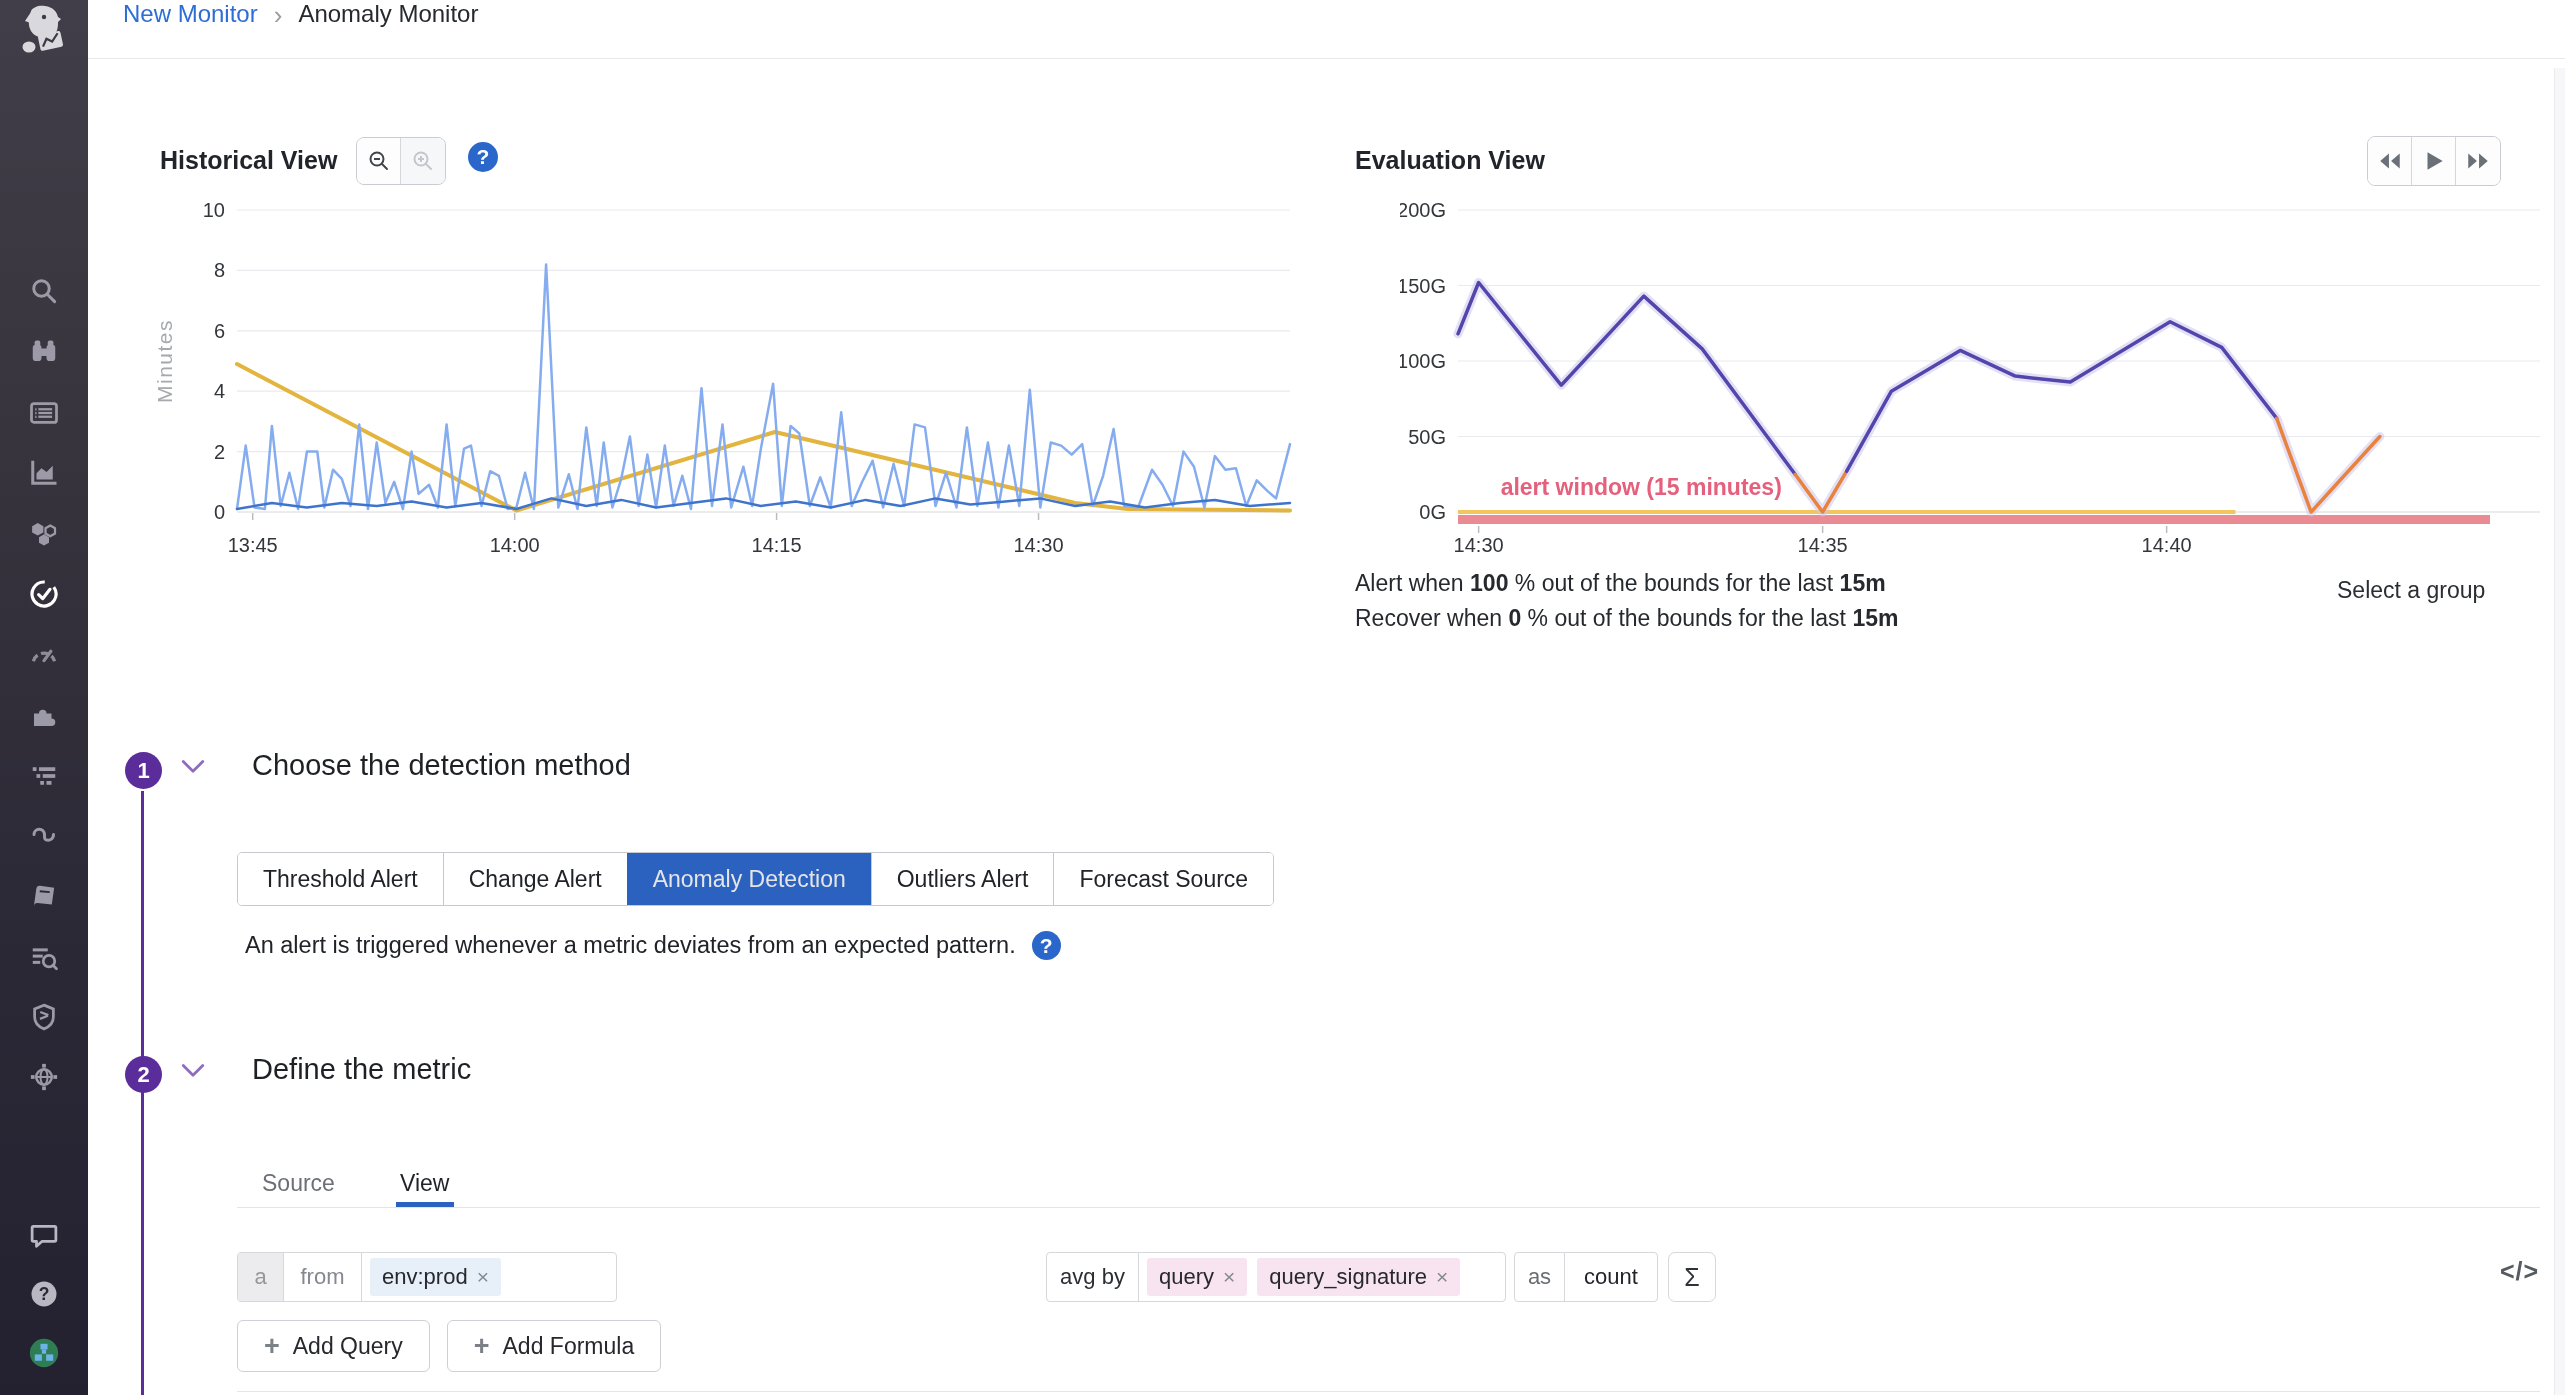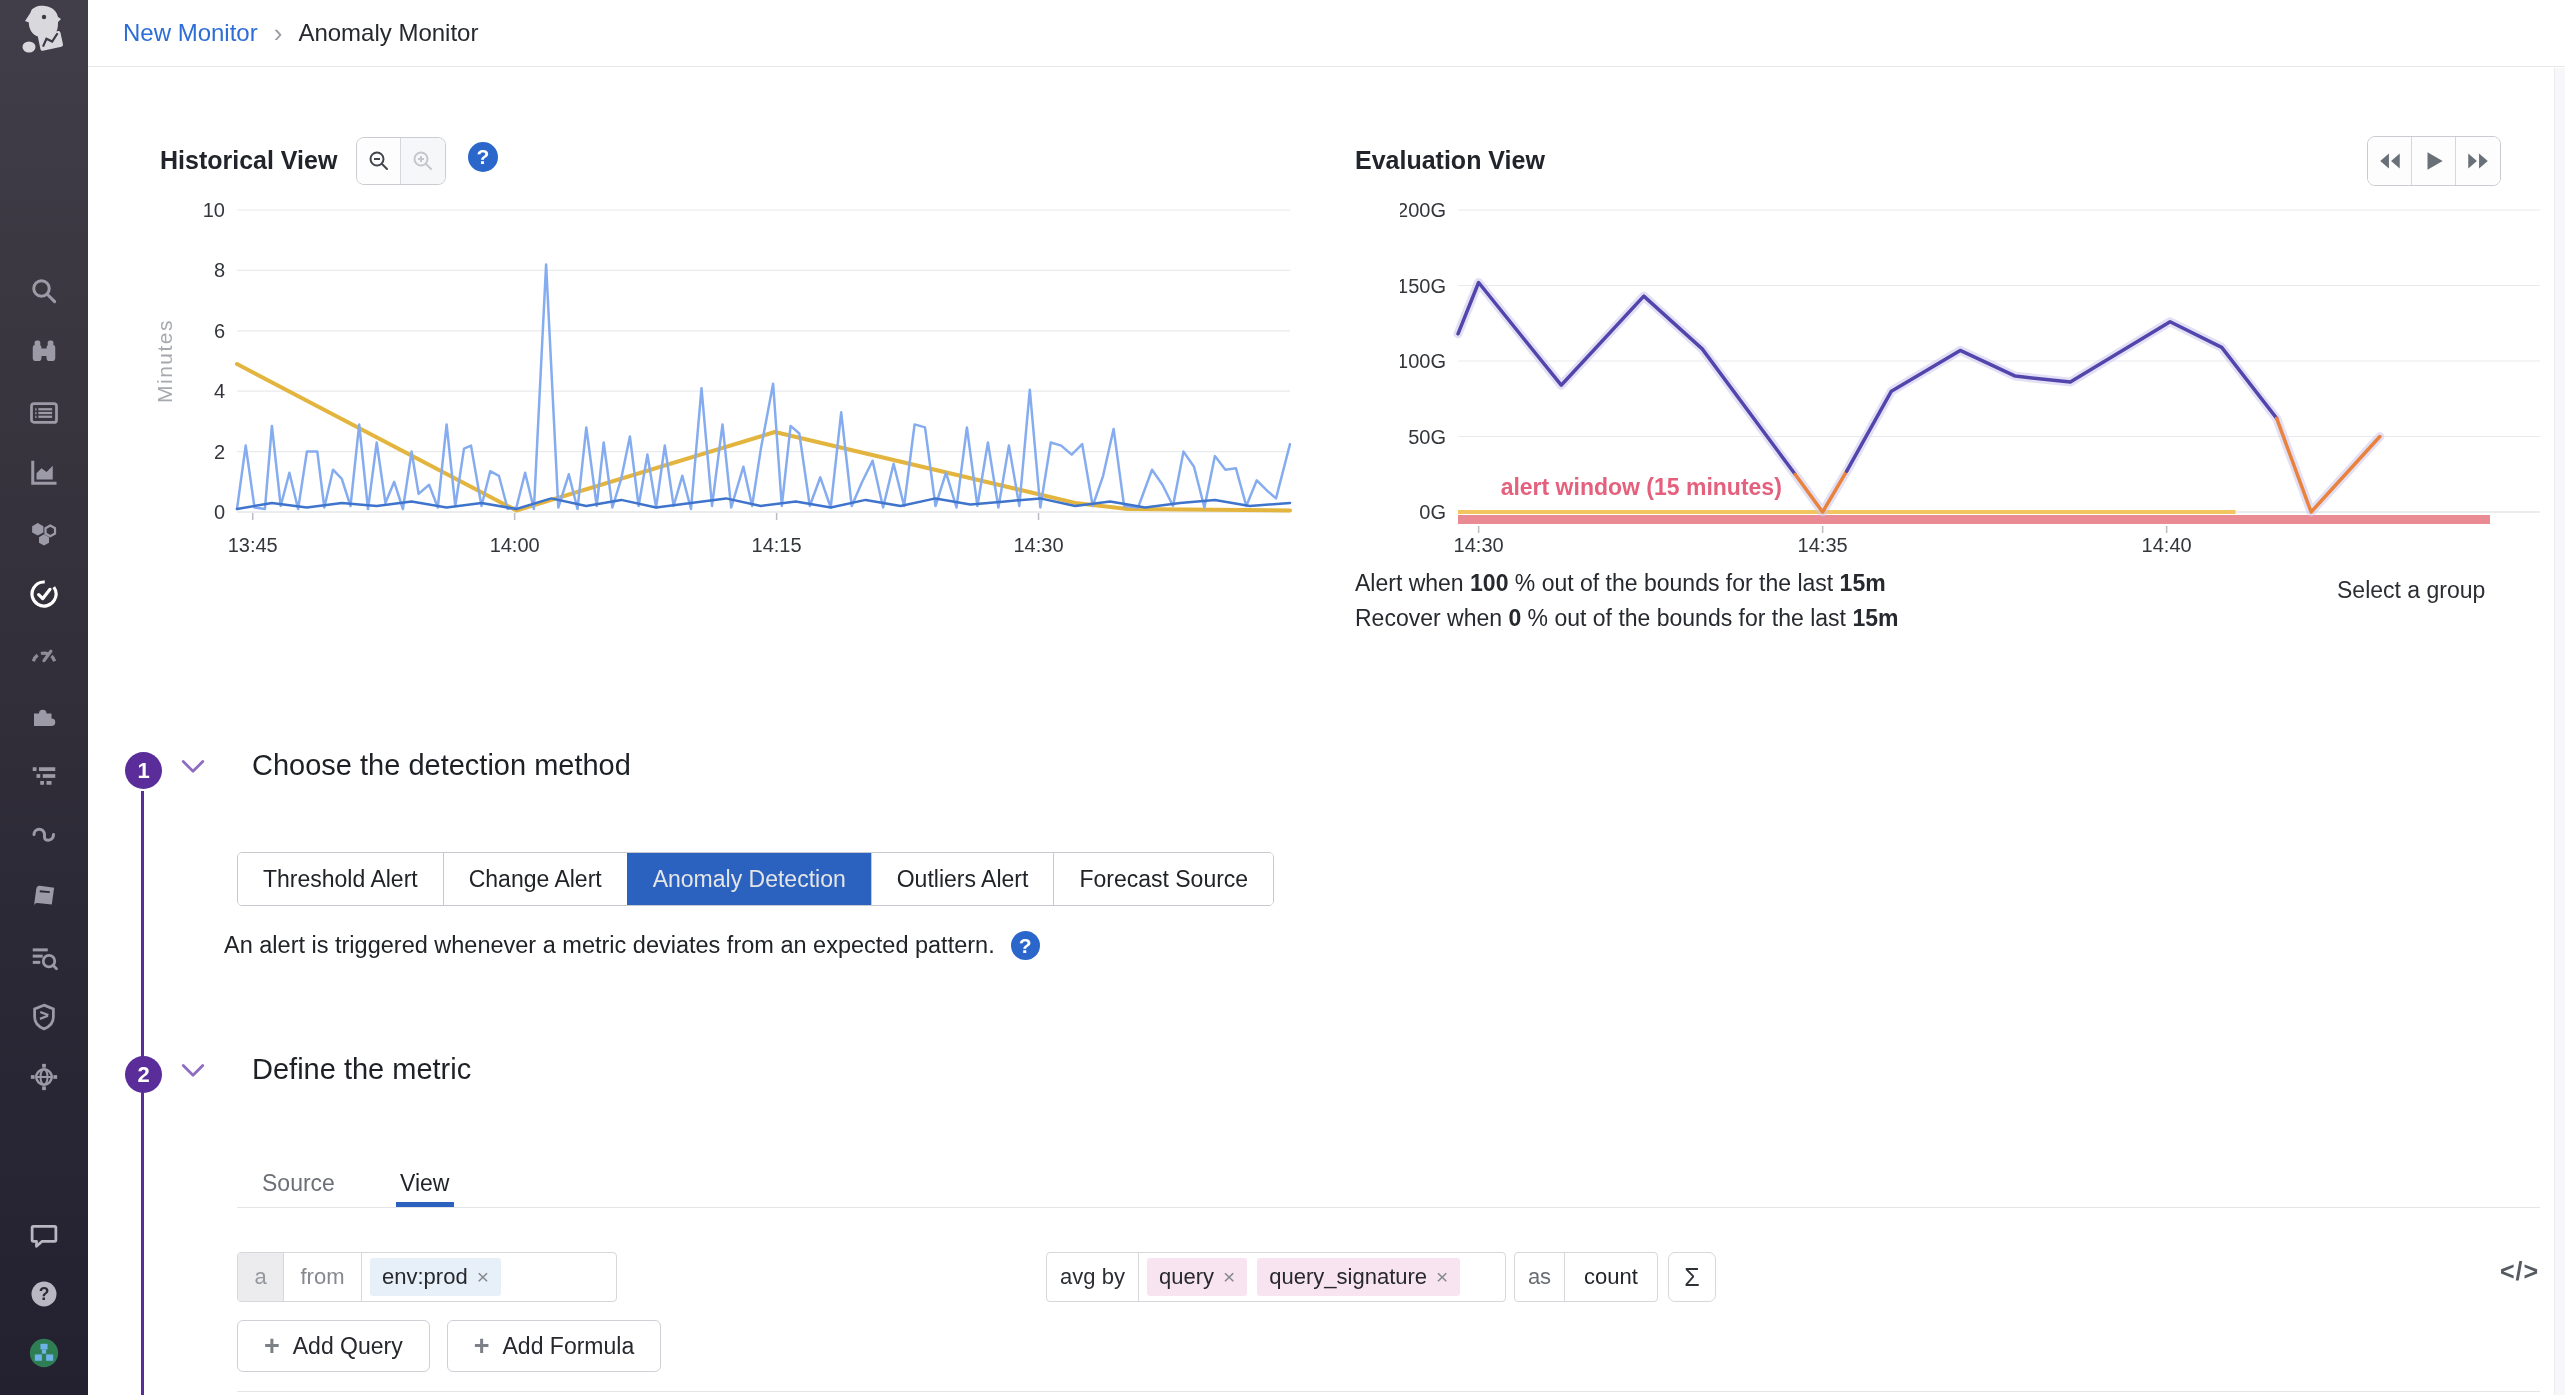--- a/index.html
+++ b/index.html
@@ -10,22 +10,22 @@
   
   .sidebar { position:absolute; left:0; top:0; width:88px; height:1395px;
     background:linear-gradient(180deg,#413e4a 0%,#39363f 25%,#2b2836 70%,#232030 100%); }
   .sbicon { position:absolute; left:24px; width:40px; height:40px; color:#9d9aa7;
     display:flex; align-items:center; justify-content:center; }
   .sbicon.active { color:#ffffff; }
   .sbicon.dim { color:#8f8c9a; }
   .logo { position:absolute; left:16px; top:4px; width:56px; height:58px; color:#d9d8dd; }
 
   
-  .topbar { position:absolute; left:88px; top:0; right:0; height:67px; background:#fff;
-    border-bottom:1px solid #e7e8ea; display:flex; align-items:center; padding-left:35px; font-size:24px; }
+  .topbar { position:absolute; left:88px; top:0; right:0; height:59px; background:#fff;
+    border-bottom:1px solid #e7e8ea; display:flex; padding-left:35px; font-size:24px; }
   .crumb-link { color:#2c6ed6; cursor:pointer; }
   .crumb-sep { color:#9a9da2; margin:0 16px; font-size:26px; }
   .crumb-cur { color:#26292e; }
 
   
   .chart-title { position:absolute; font-size:25px; font-weight:bold; color:#21242a; }
   .btn-group { position:absolute; display:flex; border:1px solid #c9ccd1; border-radius:8px;
     background:#fbfbfc; overflow:hidden; }
   .btn-group .gbtn { width:44px; height:46px; display:flex; align-items:center; justify-content:center;
     border-right:1px solid #d5d7db; color:#41454b; background:#fdfdfe; cursor:pointer; }
@@ -51,21 +51,21 @@
   .sec-title { position:absolute; font-size:29px; color:#1d2025;margin-left:20px; }
 
   
   .detgrp { position:absolute; left:237px; top:852px; height:54px; display:flex;
     border:1px solid #c6c9ce; border-radius:5px; overflow:hidden; background:#fff; }
   .detbtn { padding:0 25px; font-size:23px; height:100%; display:flex; align-items:center;
     background:#fff; color:#202327; border:none; border-left:1px solid #c6c9ce;
     font-family:inherit; cursor:pointer; }
   .detbtn:first-child { border-left:none; }
   .detbtn.sel { background:#2b62c0; color:#e5e5e5; border-left-color:#2b62c0; }
-  .desc-row { position:absolute; left:224px; top:931px; display:flex; align-items:center; gap:16px;
+  .desc-row { position:absolute; left:245px; top:931px; display:flex; align-items:center; gap:16px;
     font-size:23.5px; color:#202327; }
   .desc-row .help-circle { position:static; width:29px; height:29px; }
 
   
   .tab { position:absolute; font-size:23px; cursor:pointer; }
   .tab.inactive { color:#6c7076; }
   .tab.active { color:#1f2227; }
   .tab-underline { position:absolute; left:396px; top:1202px; width:58px; height:6px; background:#2b62c0; }
   .tabline { position:absolute; left:237px; top:1207px; width:2303px; height:1px; background:#e4e5e8; }
 

